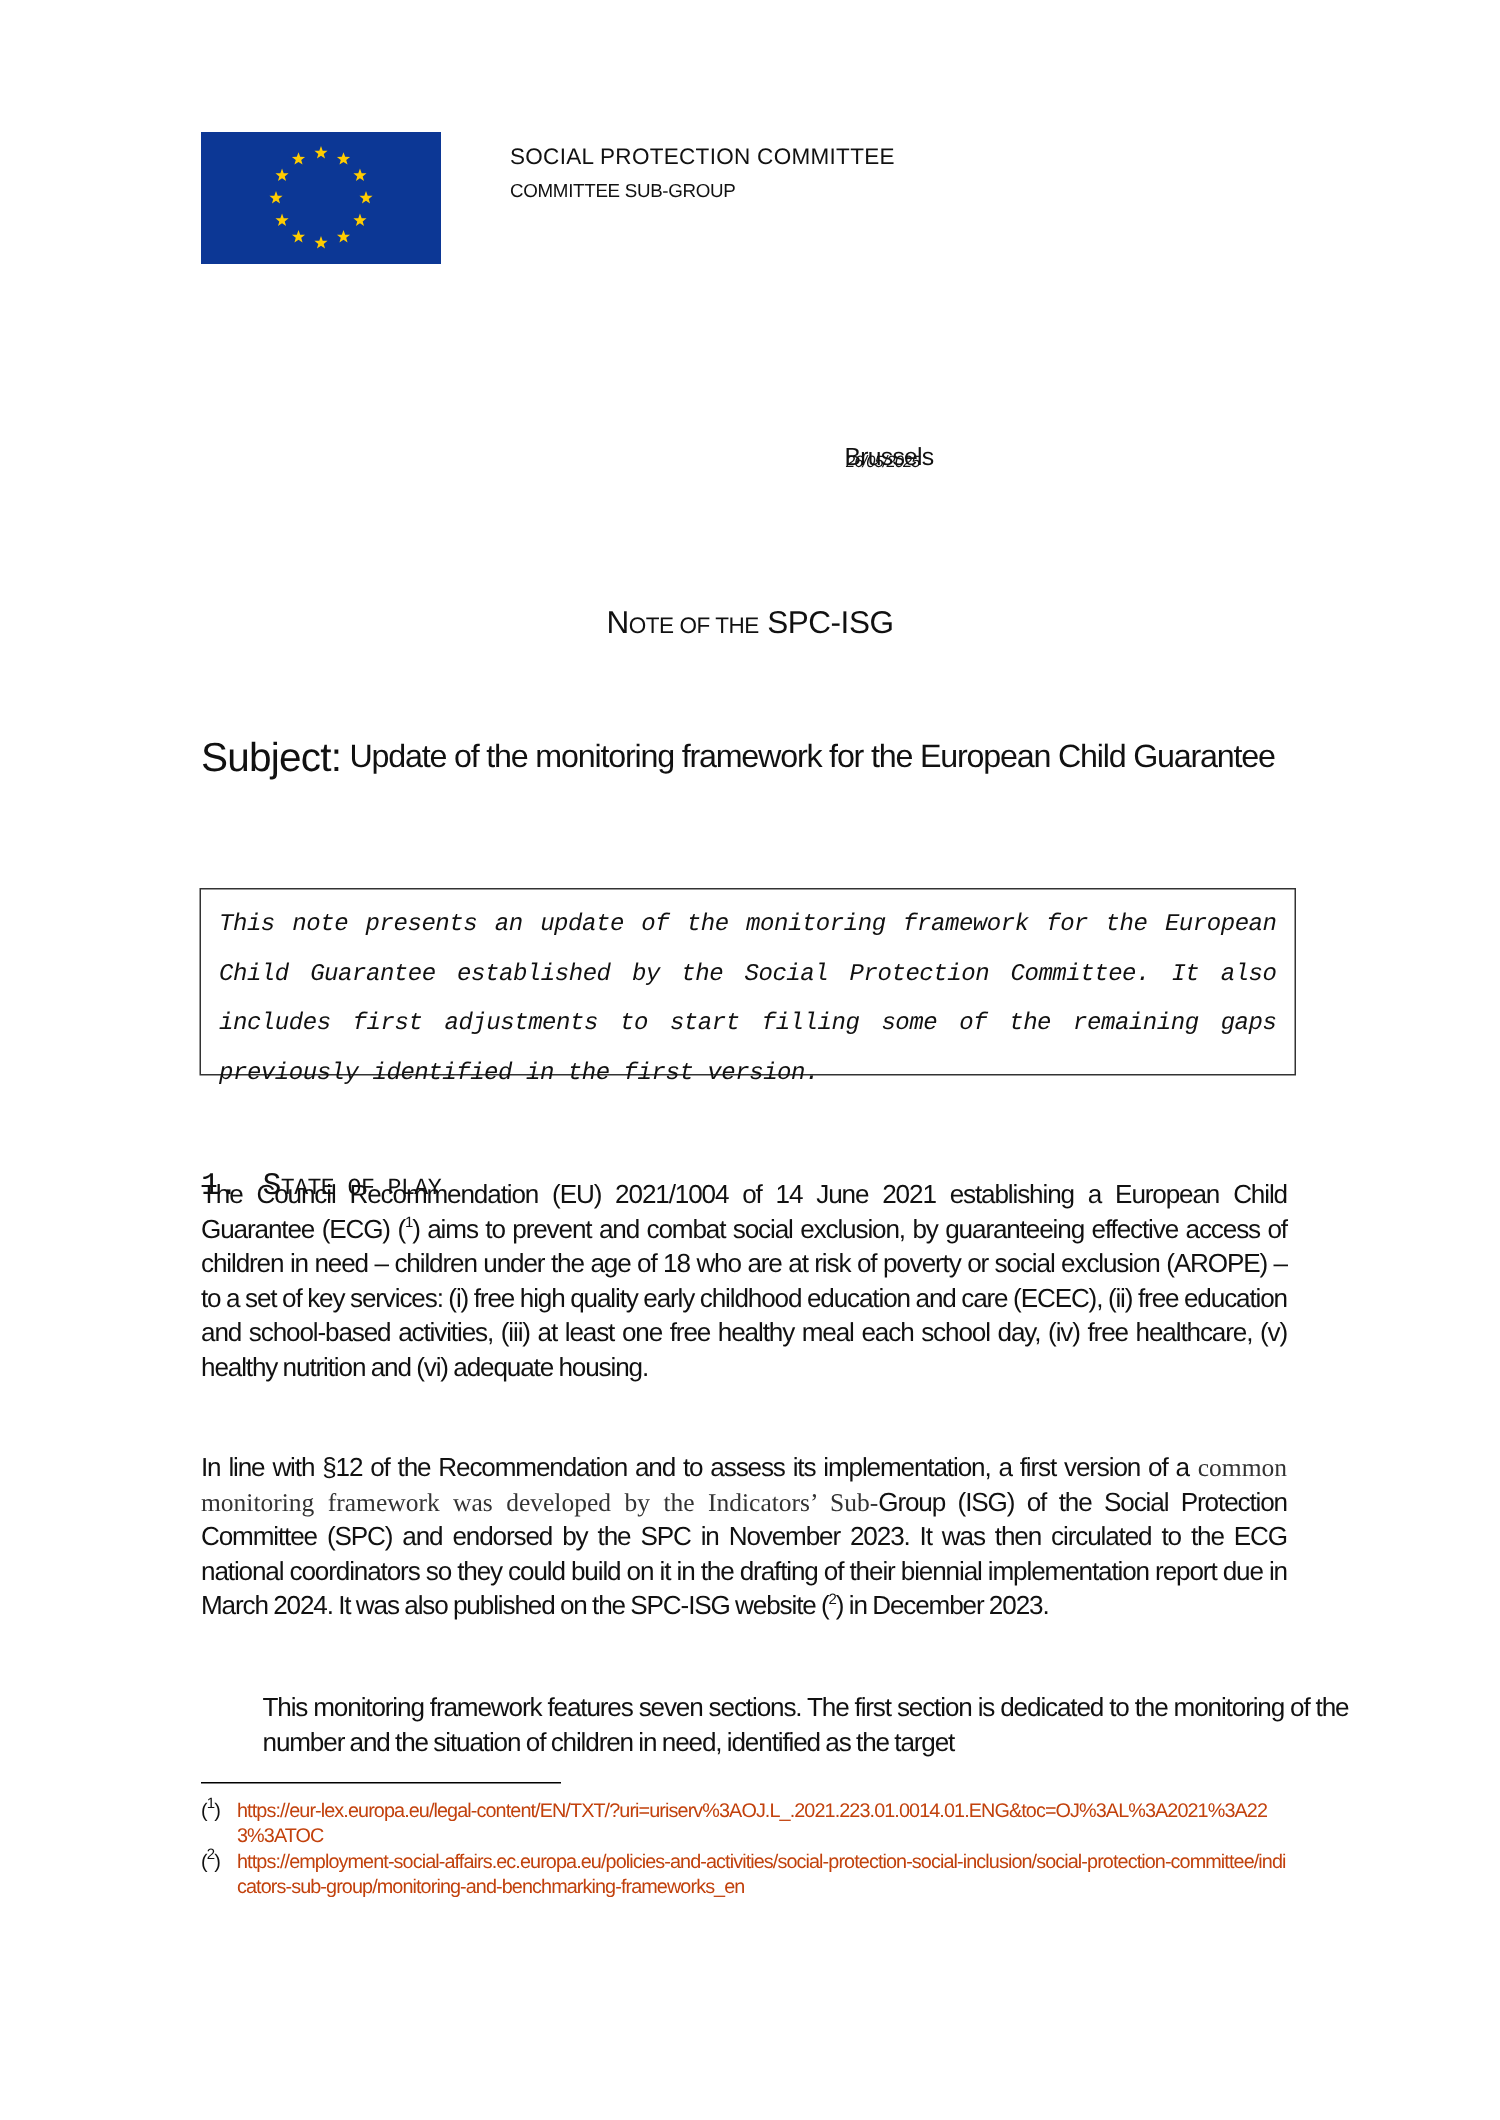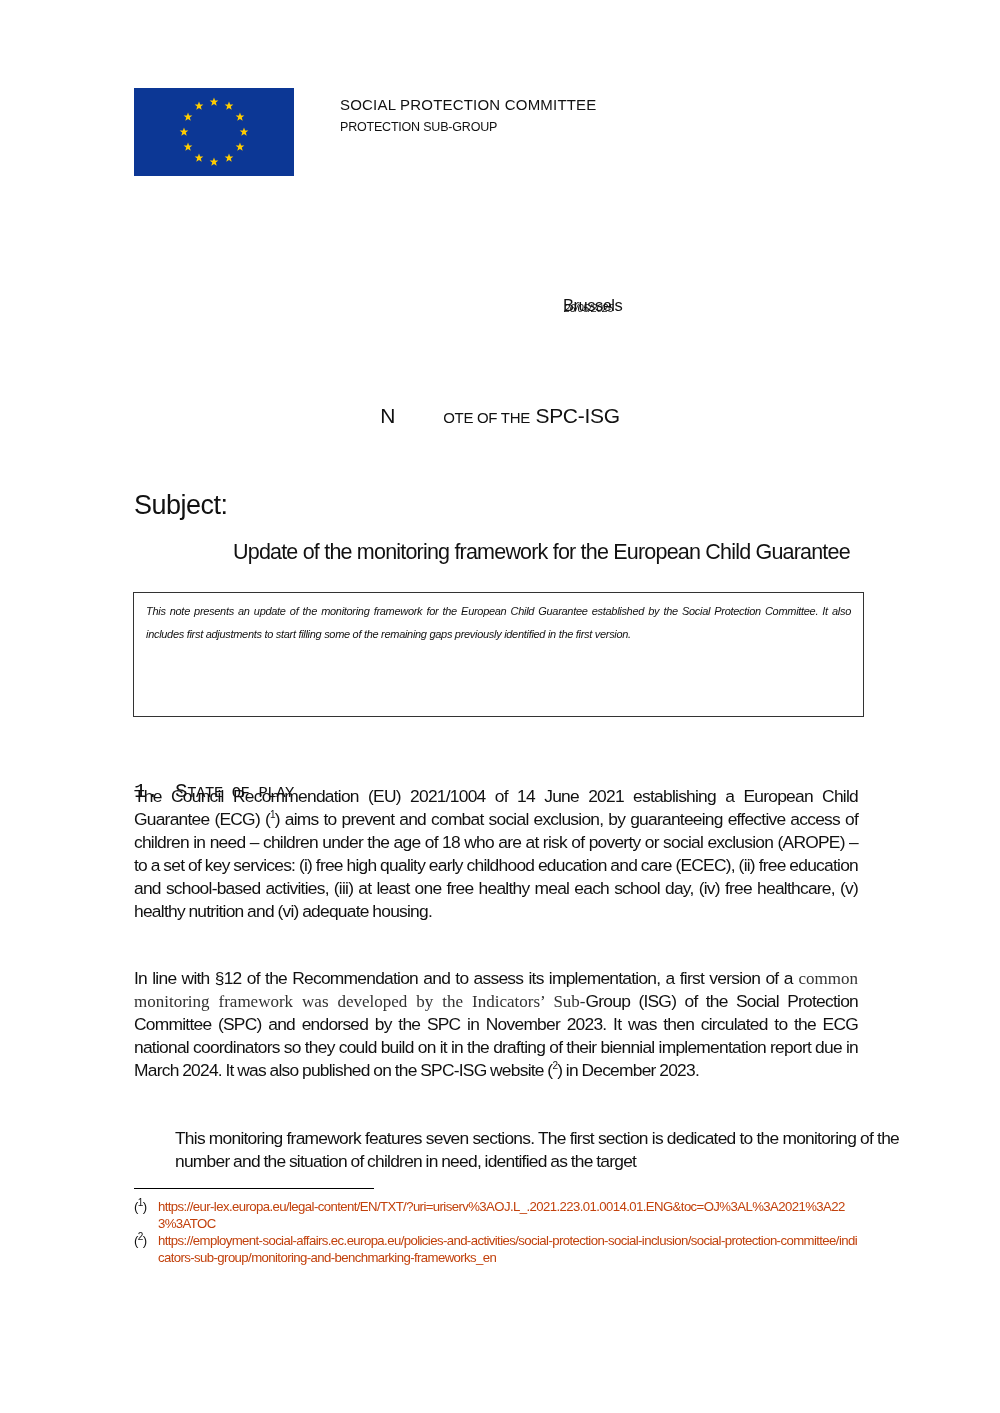--- a/index.html
+++ b/index.html
@@ -8,31 +8,31 @@
     font-family: "Liberation Sans", sans-serif; color: #111111;
   }
   .abs { position: absolute; }
   #flag { left: 134px; top: 88px; width: 160px; height: 88px; background: #0c3795; }
   #flag svg { width: 100%; height: 100%; display: block; }
   #committee { left: 340px; top: 96px; font-size: 15px; letter-spacing: 0.2px; }
   #subgroup { left: 340px; top: 120px; font-size: 12.5px; letter-spacing: -0.2px; }
   #place { left: 563px; top: 280px; font-size: 16.5px; letter-spacing: -0.5px; margin-top: 16px; }
   #date { left: 564px; top: 302px; font-size: 11px; letter-spacing: -0.6px; font-style: italic; }
   #note-title { left: 0; width: 1000px; top: 404px; text-align: center; font-size: 21px; letter-spacing: -0.3px; }
-  #note-title .sc { font-size: 15px; padding-left: 48px; }
+  #note-title .sc { font-size: 15px; }
   #subject-label { left: 134px; top: 490px; font-size: 27px; letter-spacing: -0.5px; }
-  #subject-text { left: 233px; top: 490px; width: 640px; font-size: 21.5px; line-height: 29px; letter-spacing: -0.8px; margin-top: 48px; }
+  #subject-text { left: 233px; top: 490px; width: 640px; font-size: 21.5px; line-height: 29px; letter-spacing: -0.8px; }
   #abstract-box {
     left: 133px; top: 592px; width: 731px; height: 125px;
     border: 1.3px solid #333333; box-sizing: border-box;
     padding: 7px 12px 0 12px;
   }
   #abstract-text {
-    font-family: Liberation Sans, sans-serif; font-style: italic;
-    font-size: 11px; line-height: 23px; text-align: justify; letter-spacing: -0.3px;
+    font-family: Liberation Mono, monospace; font-style: italic;
+    font-size: 16px; line-height: 33px; text-align: justify; letter-spacing: -0.3px;
   }
   #section-heading { left: 134px; top: 780px; font-size: 21px; letter-spacing: -0.4px; font-family: Liberation Mono, monospace; }
   #section-heading .num { display: inline-block; width: 41px; }
   #section-heading .sc { font-size: 15.5px; }
   .para {
     left: 134px; width: 724px; font-size: 17.4px; line-height: 23px;
     text-align: justify; letter-spacing: -0.75px; word-spacing: -0.5px;
   }
   #para1 { top: 785px; }
   #para2 { top: 967px; }
@@ -63,21 +63,21 @@
         <polygon points="65.00,65.38 66.12,68.44 69.37,68.56 66.81,70.57 67.70,73.70 65.00,71.88 62.30,73.70 63.19,70.57 60.63,68.56 63.88,68.44"></polygon>
         <polygon points="54.02,54.40 55.14,57.46 58.39,57.58 55.83,59.59 56.72,62.72 54.02,60.90 51.32,62.72 52.21,59.59 49.64,57.58 52.90,57.46"></polygon>
         <polygon points="50.00,39.40 51.12,42.46 54.37,42.58 51.81,44.59 52.70,47.72 50.00,45.90 47.30,47.72 48.19,44.59 45.63,42.58 48.88,42.46"></polygon>
         <polygon points="54.02,24.40 55.14,27.46 58.39,27.58 55.83,29.59 56.72,32.72 54.02,30.90 51.32,32.72 52.21,29.59 49.64,27.58 52.90,27.46"></polygon>
         <polygon points="65.00,13.42 66.12,16.48 69.37,16.60 66.81,18.61 67.70,21.74 65.00,19.92 62.30,21.74 63.19,18.61 60.63,16.60 63.88,16.48"></polygon>
       </g>
   </svg>
 </div>
 
 <div id="committee" class="abs">SOCIAL PROTECTION COMMITTEE</div>
-<div id="subgroup" class="abs">PROTECTION SUB-GROUP</div>
+<div id="subgroup" class="abs">COMMITTEE SUB-GROUP</div>
 
 <div id="place" class="abs">Brussels</div>
 <div id="date" class="abs">26/05/2025</div>
 
 <div id="note-title" class="abs"><span>N</span><span class="sc">OTE OF THE</span><span> SPC-ISG</span></div>
 
 <div id="subject-label" class="abs">Subject:</div>
 <div id="subject-text" class="abs">Update of the monitoring framework for the European Child Guarantee</div>
 
 <div id="abstract-box" class="abs">

